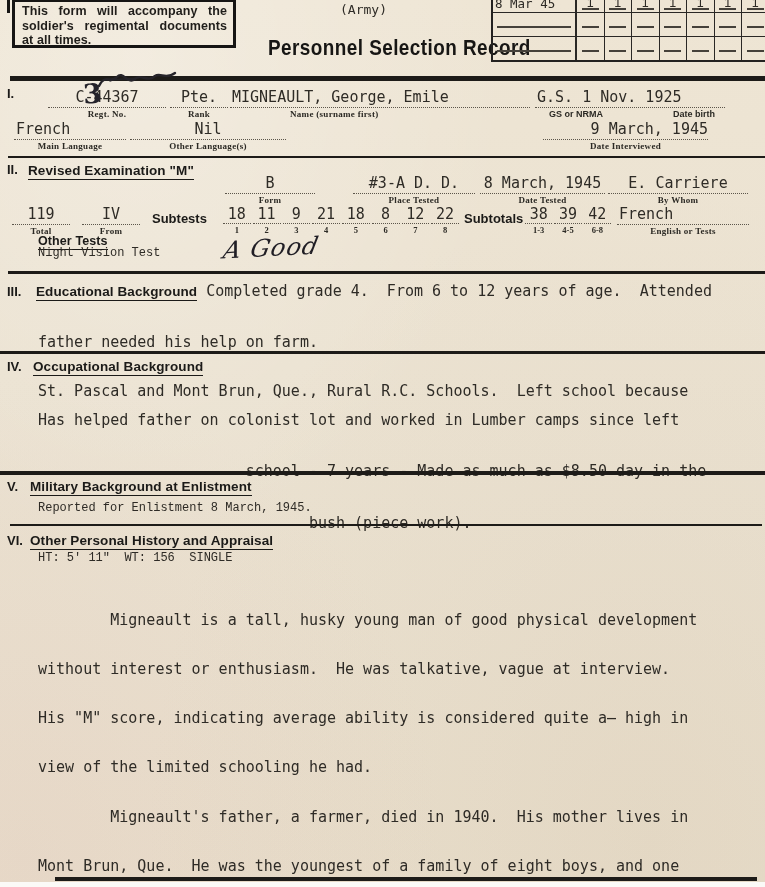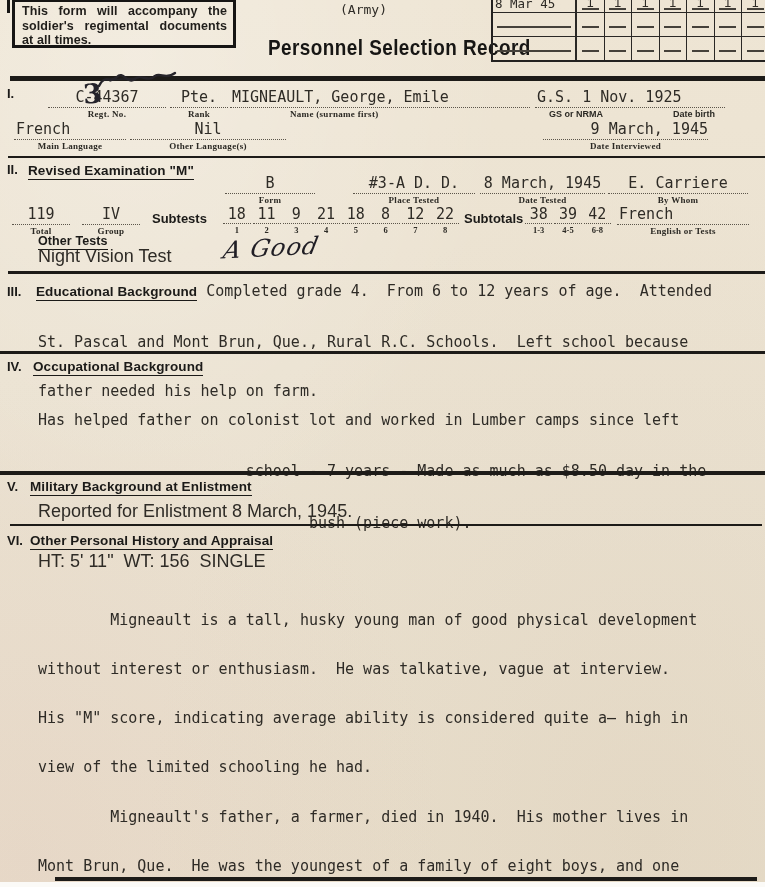--- a/index.html
+++ b/index.html
@@ -57,21 +57,21 @@
     border-bottom:1.5px dotted #5c564b;padding-bottom:1px;white-space:nowrap;min-height:18px;
   }
   .field .flabel{display:block;font-family:"Liberation Serif",serif;font-weight:bold;font-size:9px;color:#2b2924;margin-top:1px;letter-spacing:0.3px;}
   .flabel-pair{display:flex;justify-content:space-between;padding:1px 10px 0 14px;font-family:Liberation Sans, sans-serif;font-weight:bold;font-size:9px;color:#2b2924;}
   .val-left{text-align:left;padding-left:2px;}
   .score-row{display:flex;position:absolute;}
   .score-cell{flex:1;text-align:center;margin:0 1px;}
   .score-cell .val{display:block;font-family:"DejaVu Sans Mono",monospace;font-size:15px;color:#2e2b26;border-bottom:1.5px dotted #5c564b;white-space:nowrap;}
   .score-cell .clabel{display:block;font-family:"Liberation Serif",serif;font-weight:bold;font-size:8.5px;color:#2b2924;margin-top:1px;}
   .inline-print{position:absolute;font-weight:bold;font-size:13px;color:#1b1a18;}
-  .typed{position:absolute;font-family:Liberation Sans, sans-serif;font-size:18px;color:#2e2b26;white-space:pre;}
+  .typed{position:absolute;font-family:Liberation Mono, monospace;font-size:12px;color:#2e2b26;white-space:pre;}
   .typed-block{position:absolute;font-family:"DejaVu Sans Mono",monospace;font-size:15px;color:#2e2b26;white-space:pre;line-height:16.4px;}
   .pline{white-space:pre;}
   .handwriting{
     position:absolute;font-family:"DejaVu Serif",serif;font-style:italic;
     font-size:24px;color:#201e25;transform:skewX(-14deg) rotate(-3deg);letter-spacing:1px;white-space:nowrap;
   }
   .hw-three{
     position:absolute;left:83px;top:78px;font-family:"DejaVu Serif",serif;font-weight:bold;
     font-size:27px;color:#24222a;transform:rotate(-4deg);
   }
@@ -259,21 +259,21 @@
     <span class="val">E. Carriere</span>
     <span class="flabel">By Whom</span>
   </div>
 
   <div class="field" style="left:12px;top:205px;width:58px;">
     <span class="val">119</span>
     <span class="flabel">Total</span>
   </div>
   <div class="field" style="left:82px;top:205px;width:58px;">
     <span class="val">IV</span>
-    <span class="flabel">Group</span>
+    <span class="flabel">From</span>
   </div>
   <div class="inline-print" style="left:152px;top:211px;">Subtests</div>
 
   <div class="score-row" style="left:222px;top:205px;width:238px;">
     <div class="score-cell">
         <span class="val">18</span>
         <span class="clabel">1</span>
       </div>
     <div class="score-cell">
         <span class="val">11</span>
@@ -333,22 +333,22 @@
   <div class="typed" style="left:38px;top:246px;">Night Vision Test</div>
   <div class="handwriting" style="left:224px;top:234px;">A Good</div>
 
   <div class="rule" style="left:8px;top:271px;width:757px;height:2.5px;"></div>
 
   <div class="numeral" style="top:284px;">III.</div>
   <div class="abs" style="left:36px;top:282px;white-space:nowrap;">
     <span class="print-heading">Educational Background</span><span class="mono" style="font-size:15px;margin-left:9px;white-space:pre;">Completed grade 4.  From 6 to 12 years of age.  Attended</span>
   </div>
   <div class="typed-block" style="left:38px;top:301px;">
+    <div class="pline">father needed his help on farm.</div>
     <div class="pline">St. Pascal and Mont Brun, Que., Rural R.C. Schools.  Left school because</div>
-    <div class="pline">father needed his help on farm.</div>
   </div>
 
   <div class="rule" style="left:0;top:351px;width:765px;height:3px;"></div>
 
   <div class="numeral" style="top:359px;">IV.</div>
   <div class="abs" style="left:33px;top:357px;">
     <span class="print-heading">Occupational Background</span>
   </div>
   <div class="typed-block" style="left:38px;top:377px;line-height:17.3px;">
     <div class="pline">Has helped father on colonist lot and worked in Lumber camps since left</div>

